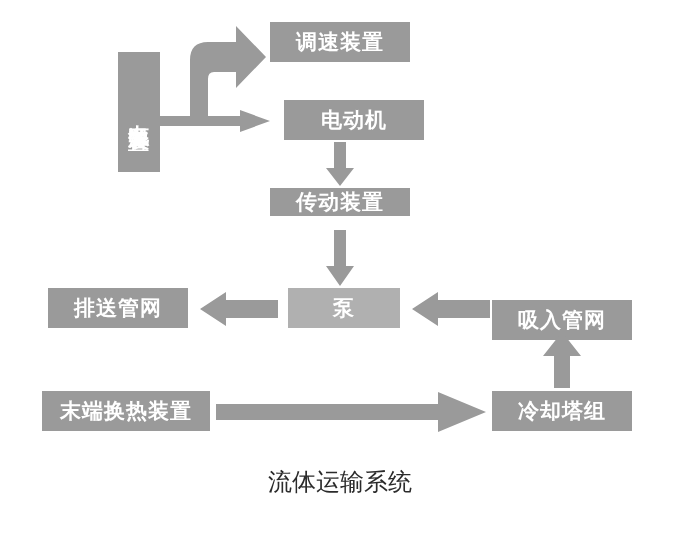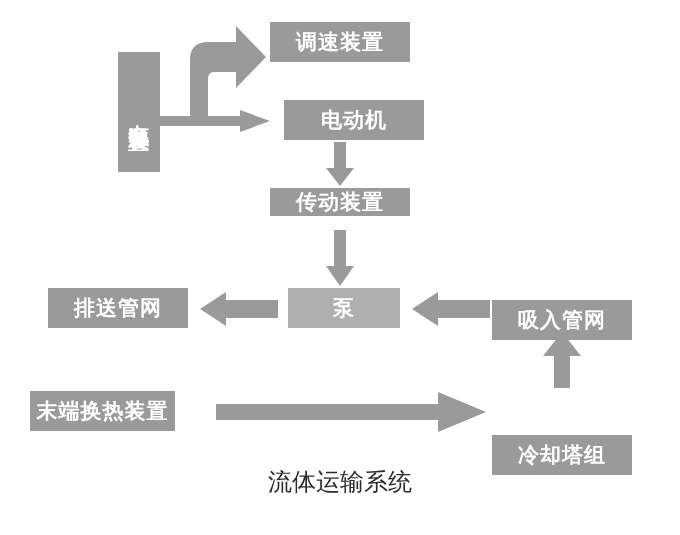--- a/index.html
+++ b/index.html
@@ -71,25 +71,25 @@
   </div>
 
   <div class="node light" style="left:288px; top:288px; width:112px; height:40px; font-size:21px;">
     <span>泵</span>
   </div>
 
   <div class="node" style="left:492px; top:300px; width:140px; height:40px; font-size:21px;">
     <span>吸入管网</span>
   </div>
 
-  <div class="node" style="left:30px; top:391px; width:145px; height:40px; font-size:21px;">
+  <div class="node" style="left:42px; top:391px; width:168px; height:40px; font-size:21px;">
     <span>末端换热装置</span>
   </div>
 
-  <div class="node" style="left:492px; top:391px; width:140px; height:40px; font-size:21px;margin-top:44px;">
+  <div class="node" style="left:492px; top:391px; width:140px; height:40px; font-size:21px;">
     <span>冷却塔组</span>
   </div>
 
   <div class="arrow" style="left:188px; top:24px; width:80px; height:100px;">
     <svg width="80" height="100" viewBox="0 0 80 100">
       <path d="M 2,100 L 2,36 Q 2,18 20,18 L 48,18 L 48,2 L 78,33 L 48,64 L 48,48 L 26,48 Q 20,48 20,55 L 20,100 Z" fill="#9a9a9a"></path>
     </svg>
   </div>
 
   <div class="arrow" style="left:160px; top:110px; width:110px; height:22px;">

